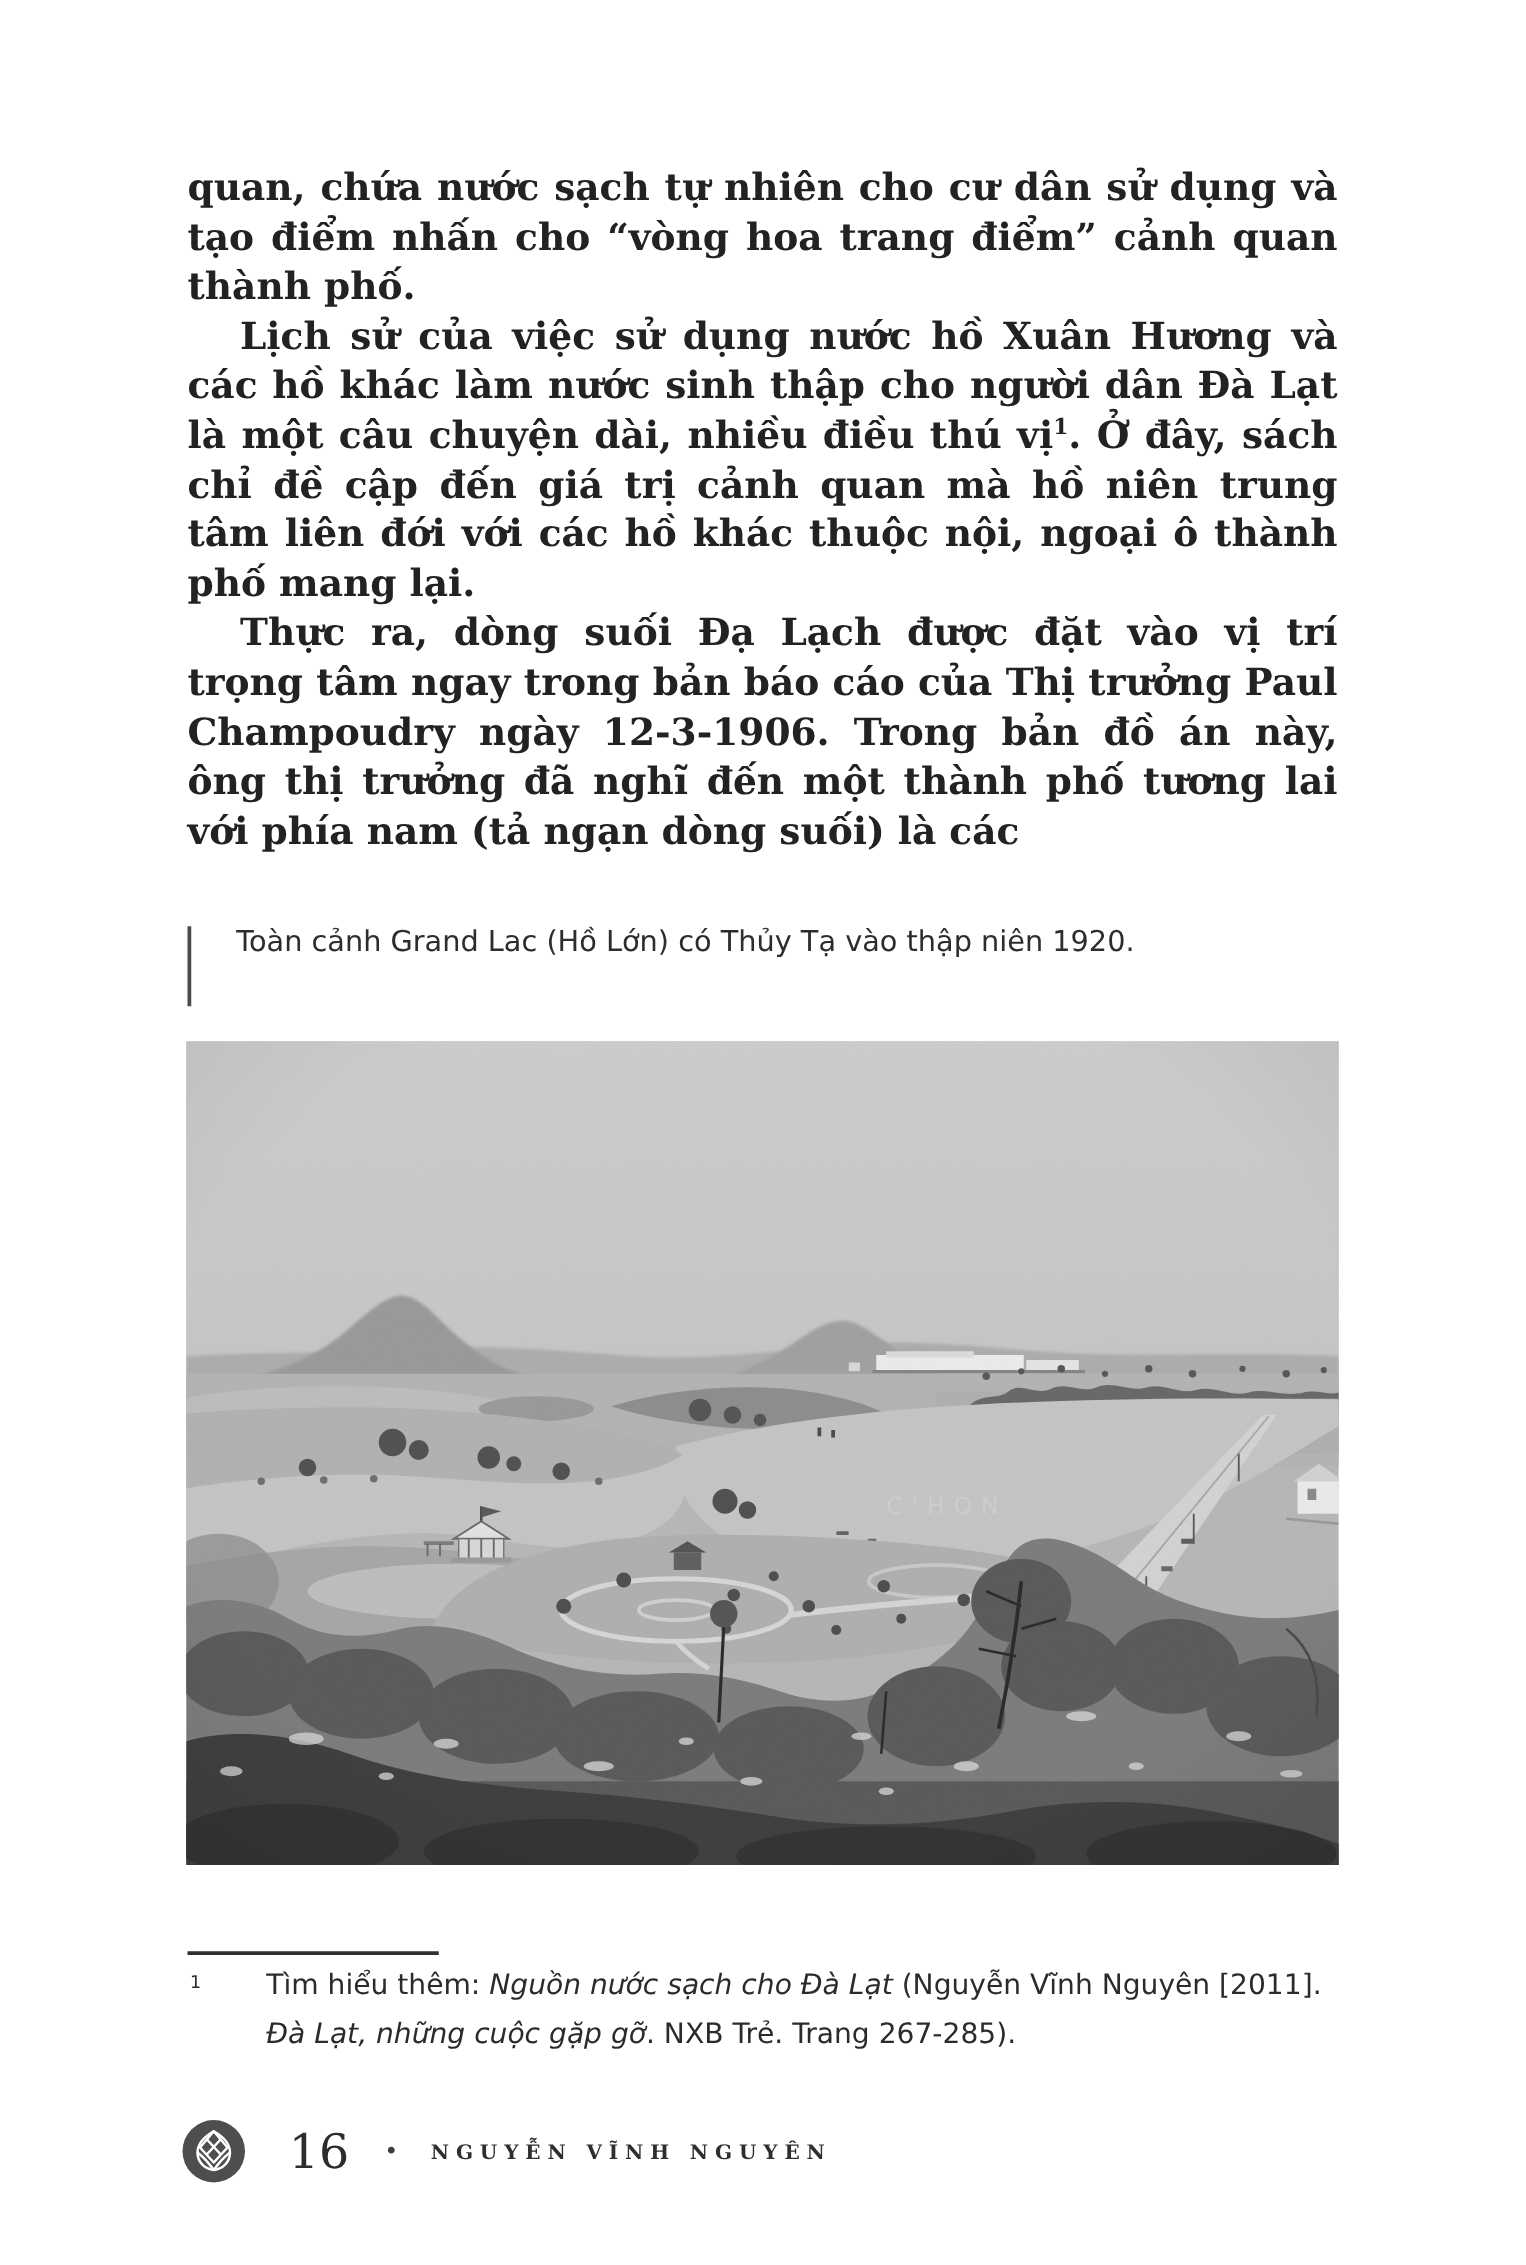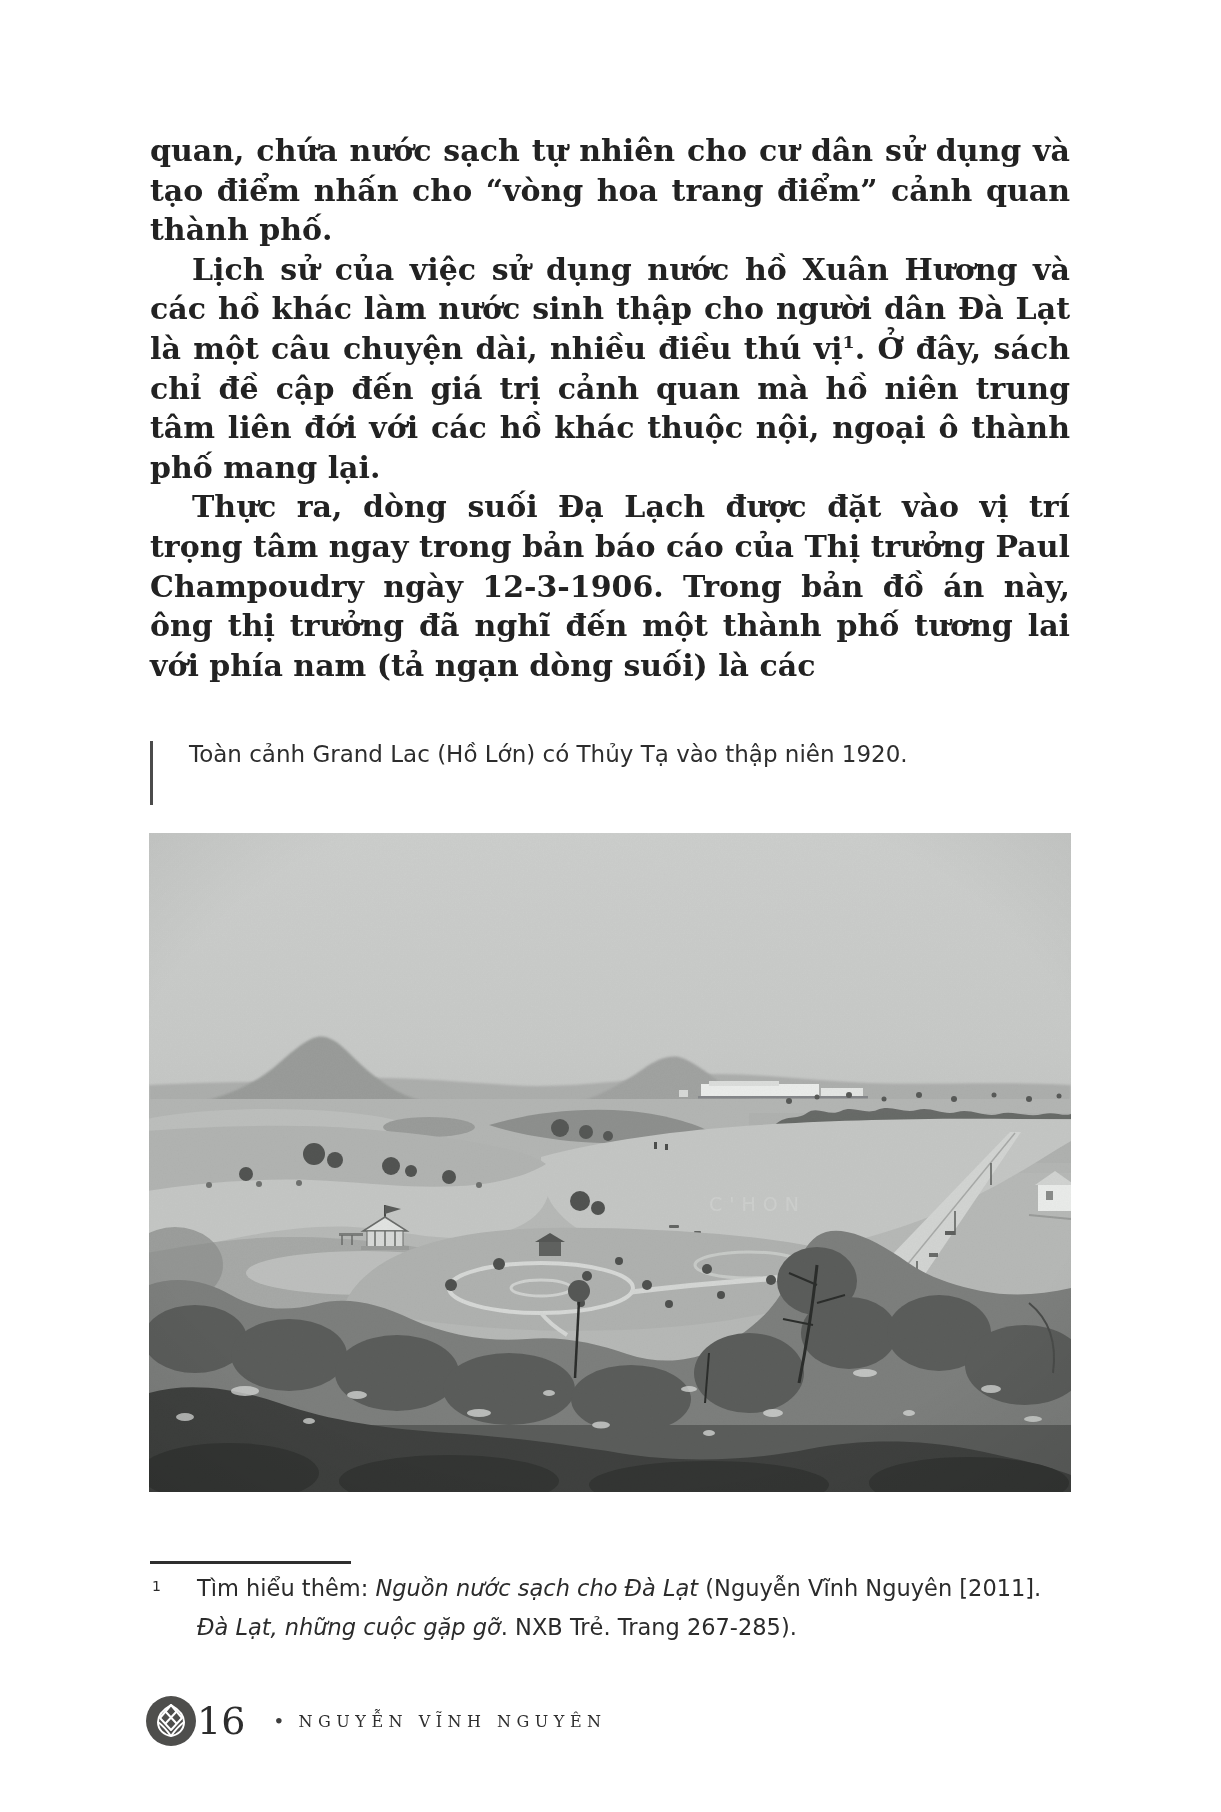--- a/index.html
+++ b/index.html
@@ -25,28 +25,28 @@
   
   .photo{position:absolute;left:149px;top:833px;width:922px;height:659px;}
   .photo svg{display:block;width:100%;height:100%;}
   
   .footnote-rule{position:absolute;left:150px;top:1561px;width:201px;height:3px;background:#2f2f2f;}
   .footnote{
     position:absolute;left:150px;top:1569px;width:922px;
     font-family:"DejaVu Sans", sans-serif;font-size:22.5px;line-height:39px;color:#2b2b2b;
   }
   .footnote .marker{position:absolute;left:2px;top:-2px;font-size:14px;color:#2b2b2b;}
-  .footnote .fn-body{display:block;margin-left:47px;text-align:left;}
+  .footnote .fn-body{display:block;margin-left:63px;text-align:left;}
   .footnote i{font-style:italic;}
   
   .footer{position:absolute;left:145px;top:1695px;height:52px;display:flex;align-items:center;}
   .logo{width:52px;height:52px;flex:0 0 auto;}
-  .page-number{font-size:38px;color:#2d2d2d;font-variant-numeric:oldstyle-nums;}
+  .page-number{margin-left:34px;font-size:38px;color:#2d2d2d;font-variant-numeric:oldstyle-nums;}
   .dot{margin-left:28px;font-size:19px;color:#3d3d3d;}
-  .author{margin-left:14px;font-size:16px;letter-spacing:5.5px;color:#2e2e2e;white-space:nowrap;}
+  .author{margin-left:26px;font-size:16px;letter-spacing:5.5px;color:#2e2e2e;white-space:nowrap;font-weight:bold;}
 </style>
 </head>
 <body>
 
 <div class="page">
 
   <div class="body-text">
     <p>quan, chứa nước sạch tự nhiên cho cư dân sử dụng và tạo điểm nhấn cho “vòng hoa trang điểm” cảnh quan thành phố.</p>
     <p class="indent"><span>Lịch sử của việc sử dụng nước hồ Xuân Hương và các hồ khác làm nước sinh thập cho người dân Đà Lạt là một câu chuyện dài, nhiều điều thú vị</span><sup class="fn-ref">1</sup><span>. Ở đây, sách chỉ đề cập đến giá trị cảnh quan mà hồ niên trung tâm liên đới với các hồ khác thuộc nội, ngoại ô thành phố mang lại.</span></p>
     <p class="indent">Thực ra, dòng suối Đạ Lạch được đặt vào vị trí trọng tâm ngay trong bản báo cáo của Thị trưởng Paul Champoudry ngày 12-3-1906. Trong bản đồ án này, ông thị trưởng đã nghĩ đến một thành phố tương lai với phía nam (tả ngạn dòng suối) là các</p>

